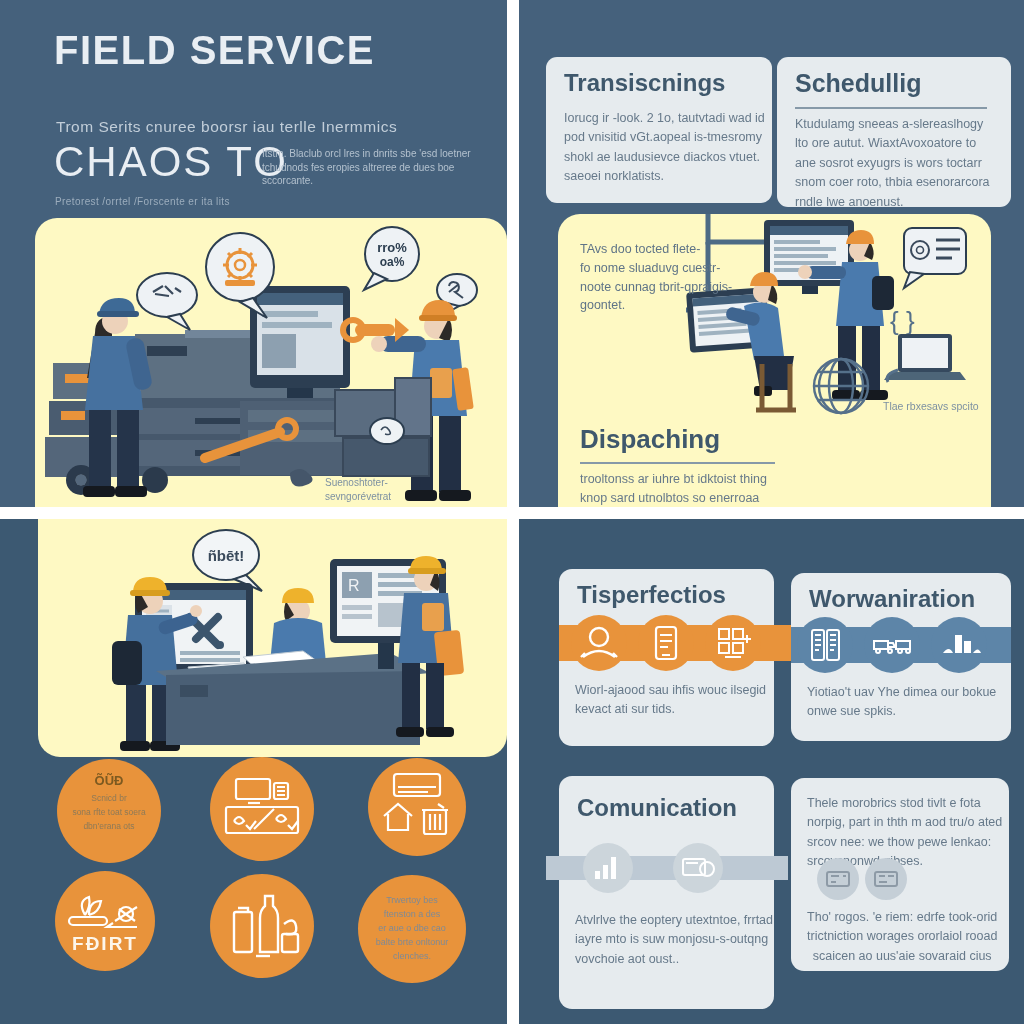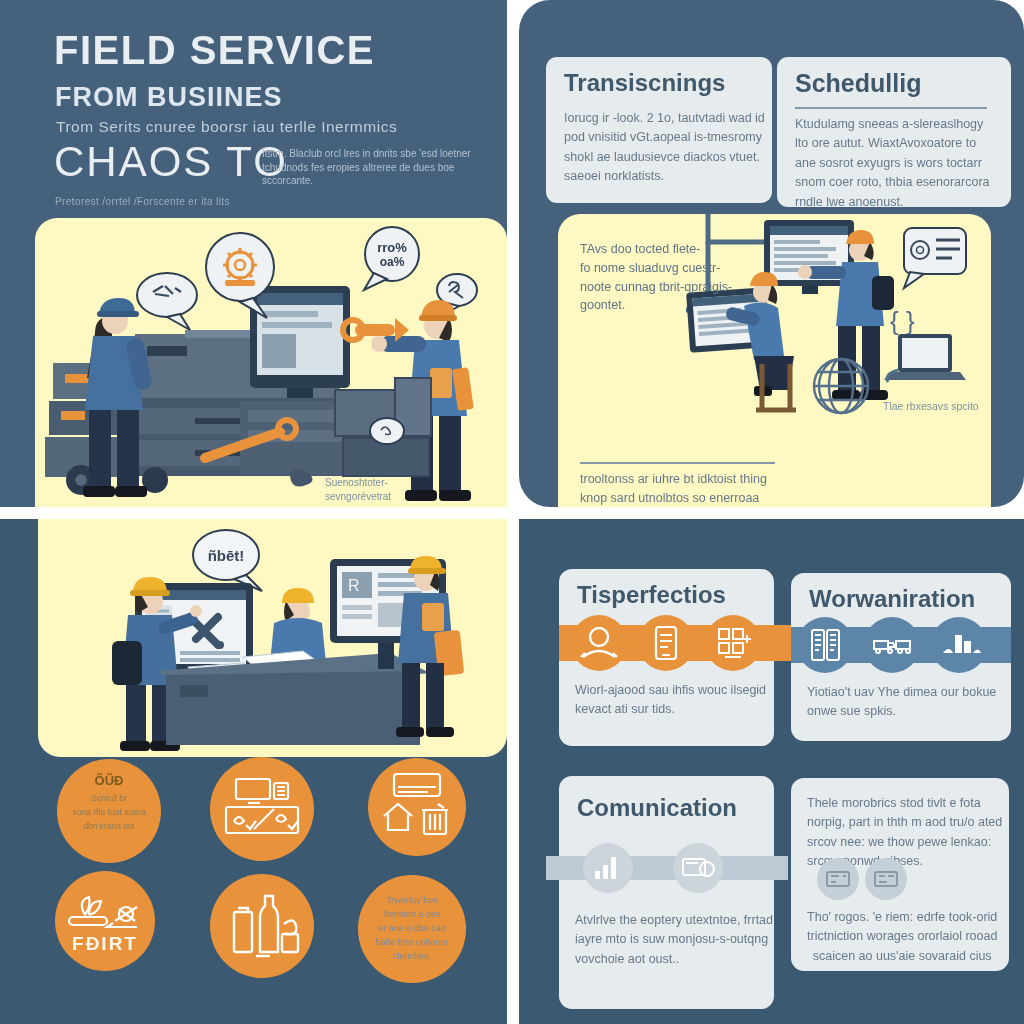--- a/index.html
+++ b/index.html
@@ -1,21 +1,21 @@
 <!DOCTYPE html>
 <html><head>
 <meta charset="utf-8">
 <style>
   html,body{margin:0;padding:0;background:#ffffff;}
   .canvas{position:relative;width:1024px;height:1024px;background:#ffffff;overflow:hidden;
           font-family:"Liberation Sans", sans-serif;}
   .abs{position:absolute;}
   .quad{position:absolute;overflow:hidden;}
   #q1{left:0;top:0;width:507px;height:507px;background:#45617c;}
-  #q2{left:519px;top:0;width:505px;height:507px;background:#45617c;border-radius:31px;}
+  #q2{left:519px;top:0;width:505px;height:507px;background:#45617c;}
   #q3{left:0;top:519px;width:507px;height:505px;background:#3c5972;}
   #q4{left:519px;top:519px;width:505px;height:505px;background:#3c5972;}
 
   
   .q1-t1{left:54px;top:28px;font-size:40px;font-weight:700;color:#e9eef3;letter-spacing:1.5px;}
   .q1-t2{left:55px;top:82px;font-size:27px;font-weight:700;color:#dde6ee;letter-spacing:1px;}
   .q1-sub{left:56px;top:118px;font-size:15.5px;color:#c2ced9;letter-spacing:.5px;}
   .q1-t3{left:54px;top:138px;font-size:42px;font-weight:400;color:#e9eef3;letter-spacing:2px;}
   .q1-side{left:262px;top:147px;width:210px;font-size:10px;line-height:1.35;color:#b3c1ce;}
   .q1-cap{left:55px;top:196px;font-size:10px;color:#9cadbd;letter-spacing:.4px;}
@@ -66,21 +66,20 @@
   .band-circle{position:absolute;border-radius:50%;}
   svg text{font-family:"Liberation Sans", sans-serif;}
 </style>
 </head>
 <body>
 
 <div class="canvas">
 
   <div id="q1" class="quad">
     <div class="abs q1-t1">FIELD SERVICE</div>
-    <div class="abs q1-t2">FROM BUSIINES</div>
     <div class="abs q1-sub">Trom  Serits cnuree boorsr iau terlle Inermmics</div>
     <div class="abs q1-t3">CHAOS TO</div>
     <div class="abs q1-side">
       <div class="ln">Itstm. Blaclub orcl lres in dnrits sbe 'esd loetner</div>
       <div class="ln">tchudnods  fes  eropies  altreree  de  dues  boe</div>
       <div class="ln">sccorcante.</div>
     </div>
     <div class="abs q1-cap">Pretorest /orrtel /Forscente er ita lits</div>
 
     <div id="q1-panel" class="panel">
@@ -300,20 +299,21 @@
           <path d="M256,172 h54 M259,158 h48 M259,186 h48"></path>
         </g>
       </svg>
     </div>
     <div class="abs q2-para">
       <div class="ln">TAvs  doo  tocted  flete-</div>
       <div class="ln">fo  nome  sluaduvg  cuestr-</div>
       <div class="ln">noote  cunnag  tbrit-qpraigis-</div>
       <div class="ln">goontet.</div>
     </div>
+    <div class="abs q2-disp-title">Dispaching</div>
     <div class="abs q2-disp-rule"></div>
     <div class="abs q2-disp-body">
       <div class="ln">trooltonss ar iuhre bt idktoist thing</div>
       <div class="ln">knop sard utnolbtos so enerroaa</div>
 
     </div>
     <div class="abs q2-cap">Tlae rbxesavs spcito</div>
   </div>
 
   <div id="q3" class="quad">

